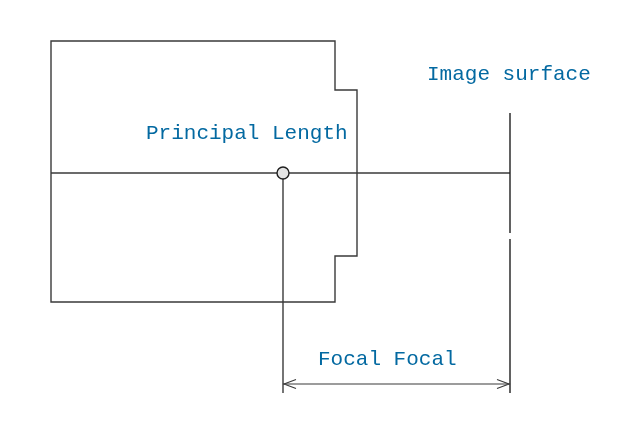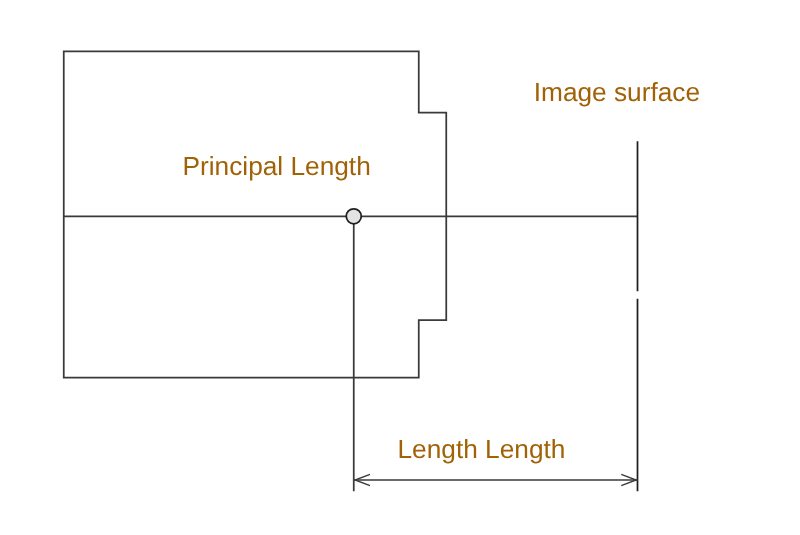--- a/index.html
+++ b/index.html
@@ -18,22 +18,22 @@
   #diagram {
     position: absolute;
     left: 0;
     top: 0;
     width: 640px;
     height: 428px;
   }
   .dlabel {
     position: absolute;
     white-space: pre;
-    color: #a16207;
-    font-family: Liberation Sans, sans-serif;
+    color: #0369a1;
+    font-family: Liberation Mono, monospace;
     font-weight: 400;
     letter-spacing: 0px;
   }
   #label-principal-point {
     left: 146px;
     top: 122px;
     font-size: 21px;
     line-height: 24px;
   }
   #label-image-surface {
@@ -73,15 +73,15 @@
     <path id="arrow-right" d="M 497 379.5 L 509 384 L 497 388.5" fill="none" stroke="#3a3a3a" stroke-width="1.1" stroke-linejoin="miter" stroke-linecap="butt"></path>
 
     <circle id="principal-point-marker" cx="283" cy="173" r="6" fill="#e3e3e3" stroke="#1f1f1f" stroke-width="1.4"></circle>
 
   </svg>
 
   <div class="dlabel" id="label-principal-point">Principal Length</div>
 
   <div class="dlabel" id="label-image-surface">Image surface</div>
 
-  <div class="dlabel" id="label-focal-length">Length Length</div>
+  <div class="dlabel" id="label-focal-length">Focal Focal</div>
 
 </div>
 
 </body></html>

